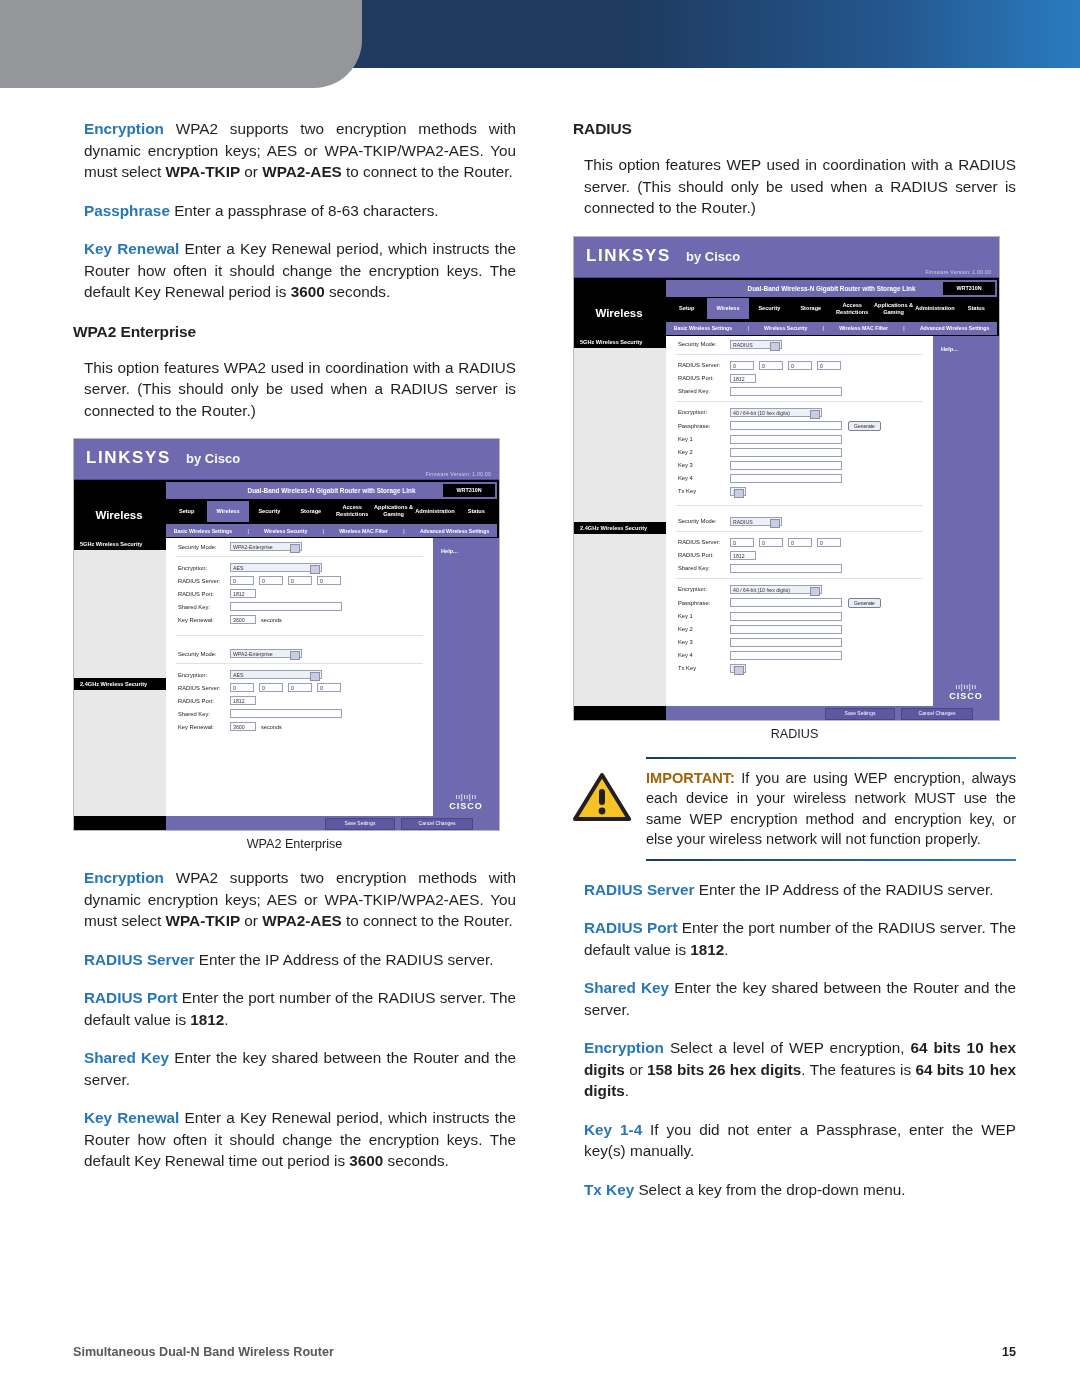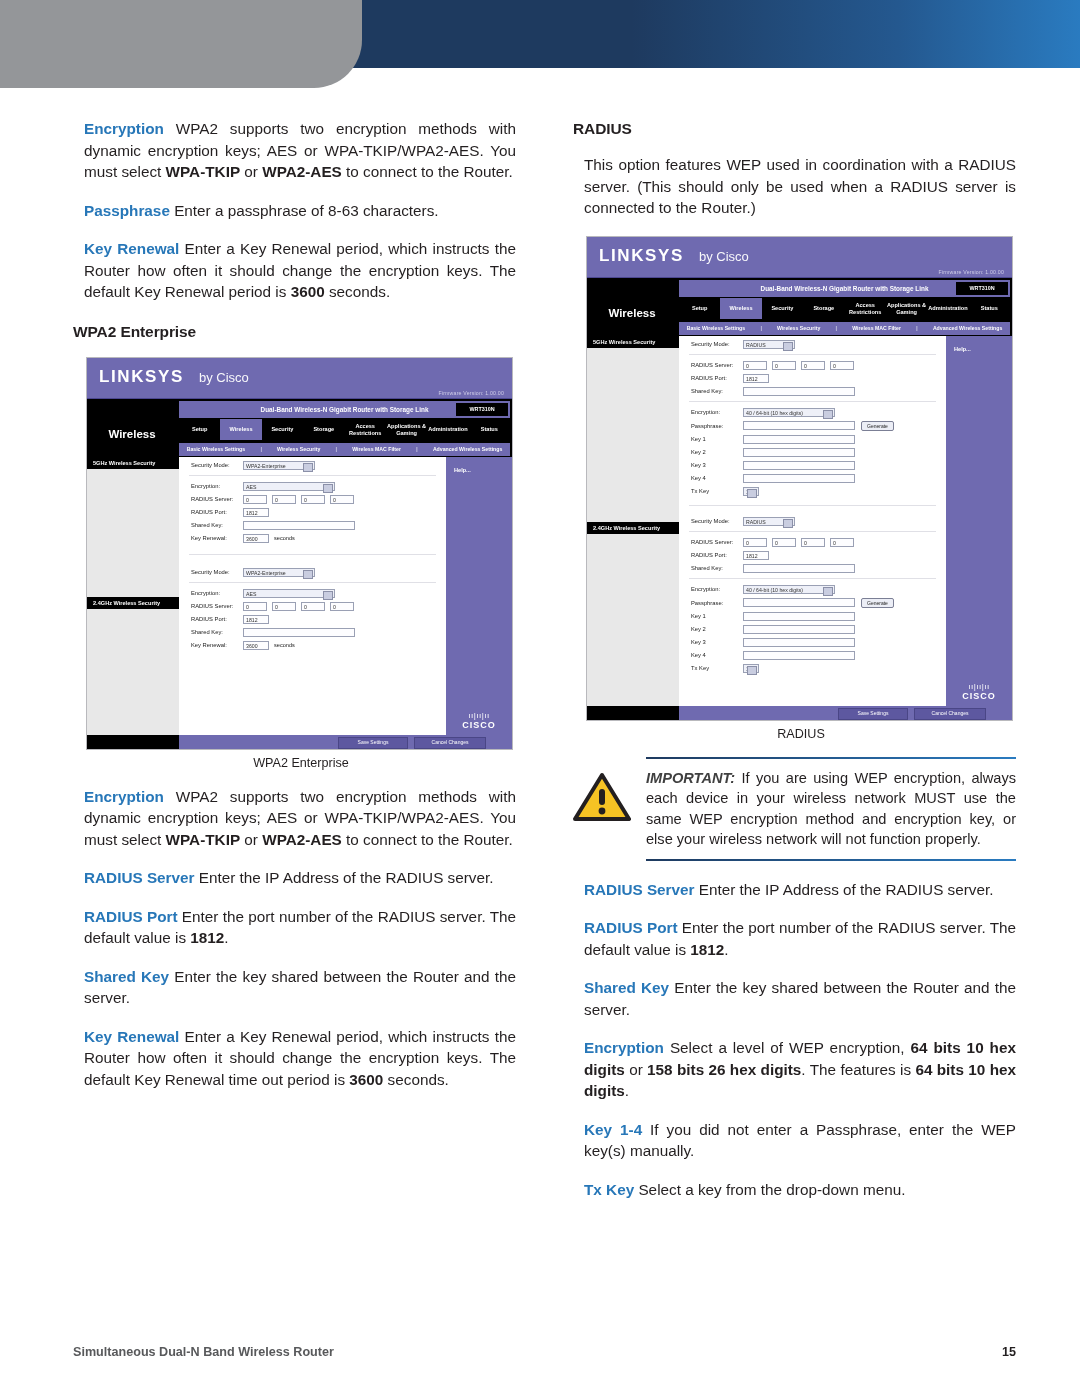--- a/index.html
+++ b/index.html
@@ -56,21 +56,21 @@
   .b{font-weight:bold;}
 
   h2.sub{
     margin:20px 0 16px 0;
     font-size:15.5px;font-weight:bold;color:#231f20;
     letter-spacing:-.1px;
   }
   h2.sub.tight{margin-top:2px;}
 
   
-  .figure{margin:0 0 6px 13px;}
+  .figure{margin:0 0 6px 0;}
   .figcaption{
     text-align:center;font-size:12.6px;color:#231f20;
     margin:6px 0 16px 0;
   }
 
   
   .shot{
     width:425px;border:1px solid #b9b9bd;background:#ffffff;
     position:relative;overflow:hidden;
     font-family:"Liberation Sans", sans-serif;
@@ -78,21 +78,21 @@
   .shot-logo{
     height:40px;background:#6f6ab0;position:relative;
     border-bottom:1px solid #4c4790;
   }
   .shot-logo .lk{
     position:absolute;left:12px;top:9px;color:#fff;font-size:17px;
     font-weight:bold;letter-spacing:1.6px;
   }
   .shot-logo .bycisco{
     position:absolute;left:112px;top:12px;color:#ffffff;font-size:13px;
-    font-weight:normal;opacity:.95;
+    font-weight:bold;opacity:.95;
   }
   .shot-logo .fw{
     position:absolute;right:8px;bottom:2px;color:#cfcde8;font-size:5.2px;
     letter-spacing:.2px;
   }
   .shot-navwrap{background:#000000;position:relative;height:58px;}
   .shot-device{
     position:absolute;left:92px;top:2px;right:2px;height:17px;
     background:#6f6ab0;color:#ffffff;font-size:6.4px;
     text-align:center;line-height:17px;font-weight:bold;
@@ -187,21 +187,21 @@
     height:2px;
     background:linear-gradient(to right,#1e3a5f 0%,#2a7bc0 100%);
     margin-left:73px;
   }
   .note-inner{display:flex;align-items:flex-start;padding:9px 0 9px 0;}
   .note-icon{width:73px;flex:none;padding-top:4px;}
   .note-text{
     flex:1;font-size:14.6px;line-height:20.5px;text-align:justify;
     color:#231f20;
   }
-  .note-text .lead{color:#404040;font-weight:bold;font-style:italic;}
+  .note-text .lead{color:#a16207;font-weight:bold;}
 
   
   .footer{
     position:absolute;left:73px;top:1345px;width:943px;
     display:flex;justify-content:space-between;align-items:center;
   }
   .footer-title{font-size:12.6px;font-weight:bold;color:#58595b;}
   .footer-page{font-size:12.6px;font-weight:bold;color:#231f20;}
 </style>
 </head>
@@ -220,20 +220,21 @@
 <div class="col col-left">
 
   <p class="body"><span class="term">Encryption</span><span> WPA2 supports two encryption methods with dynamic encryption keys; AES or WPA-TKIP/WPA2-AES. You must select </span><span class="b">WPA-TKIP</span><span> or </span><span class="b">WPA2-AES</span><span> to connect to the Router.</span></p>
 
   <p class="body"><span class="term">Passphrase</span><span>  Enter a passphrase of 8-63 characters.</span></p>
 
   <p class="body"><span class="term">Key Renewal</span><span>  Enter a Key Renewal period, which instructs the Router how often it should change the encryption keys. The default Key Renewal period is </span><span class="b">3600</span><span> seconds.</span></p>
 
   <h2 class="sub">WPA2 Enterprise</h2>
 
+  <p class="body">This option features WPA2 used in coordination with a RADIUS server. (This should only be used when a RADIUS server is connected to the Router.)</p>
 
   <div class="figure">
     <div class="shot">
 
       <div class="shot-logo">
         <span class="lk">LINKSYS</span>
         <span class="bycisco">by Cisco</span>
         <span class="fw">Firmware Version: 1.00.00</span>
       </div>
 

